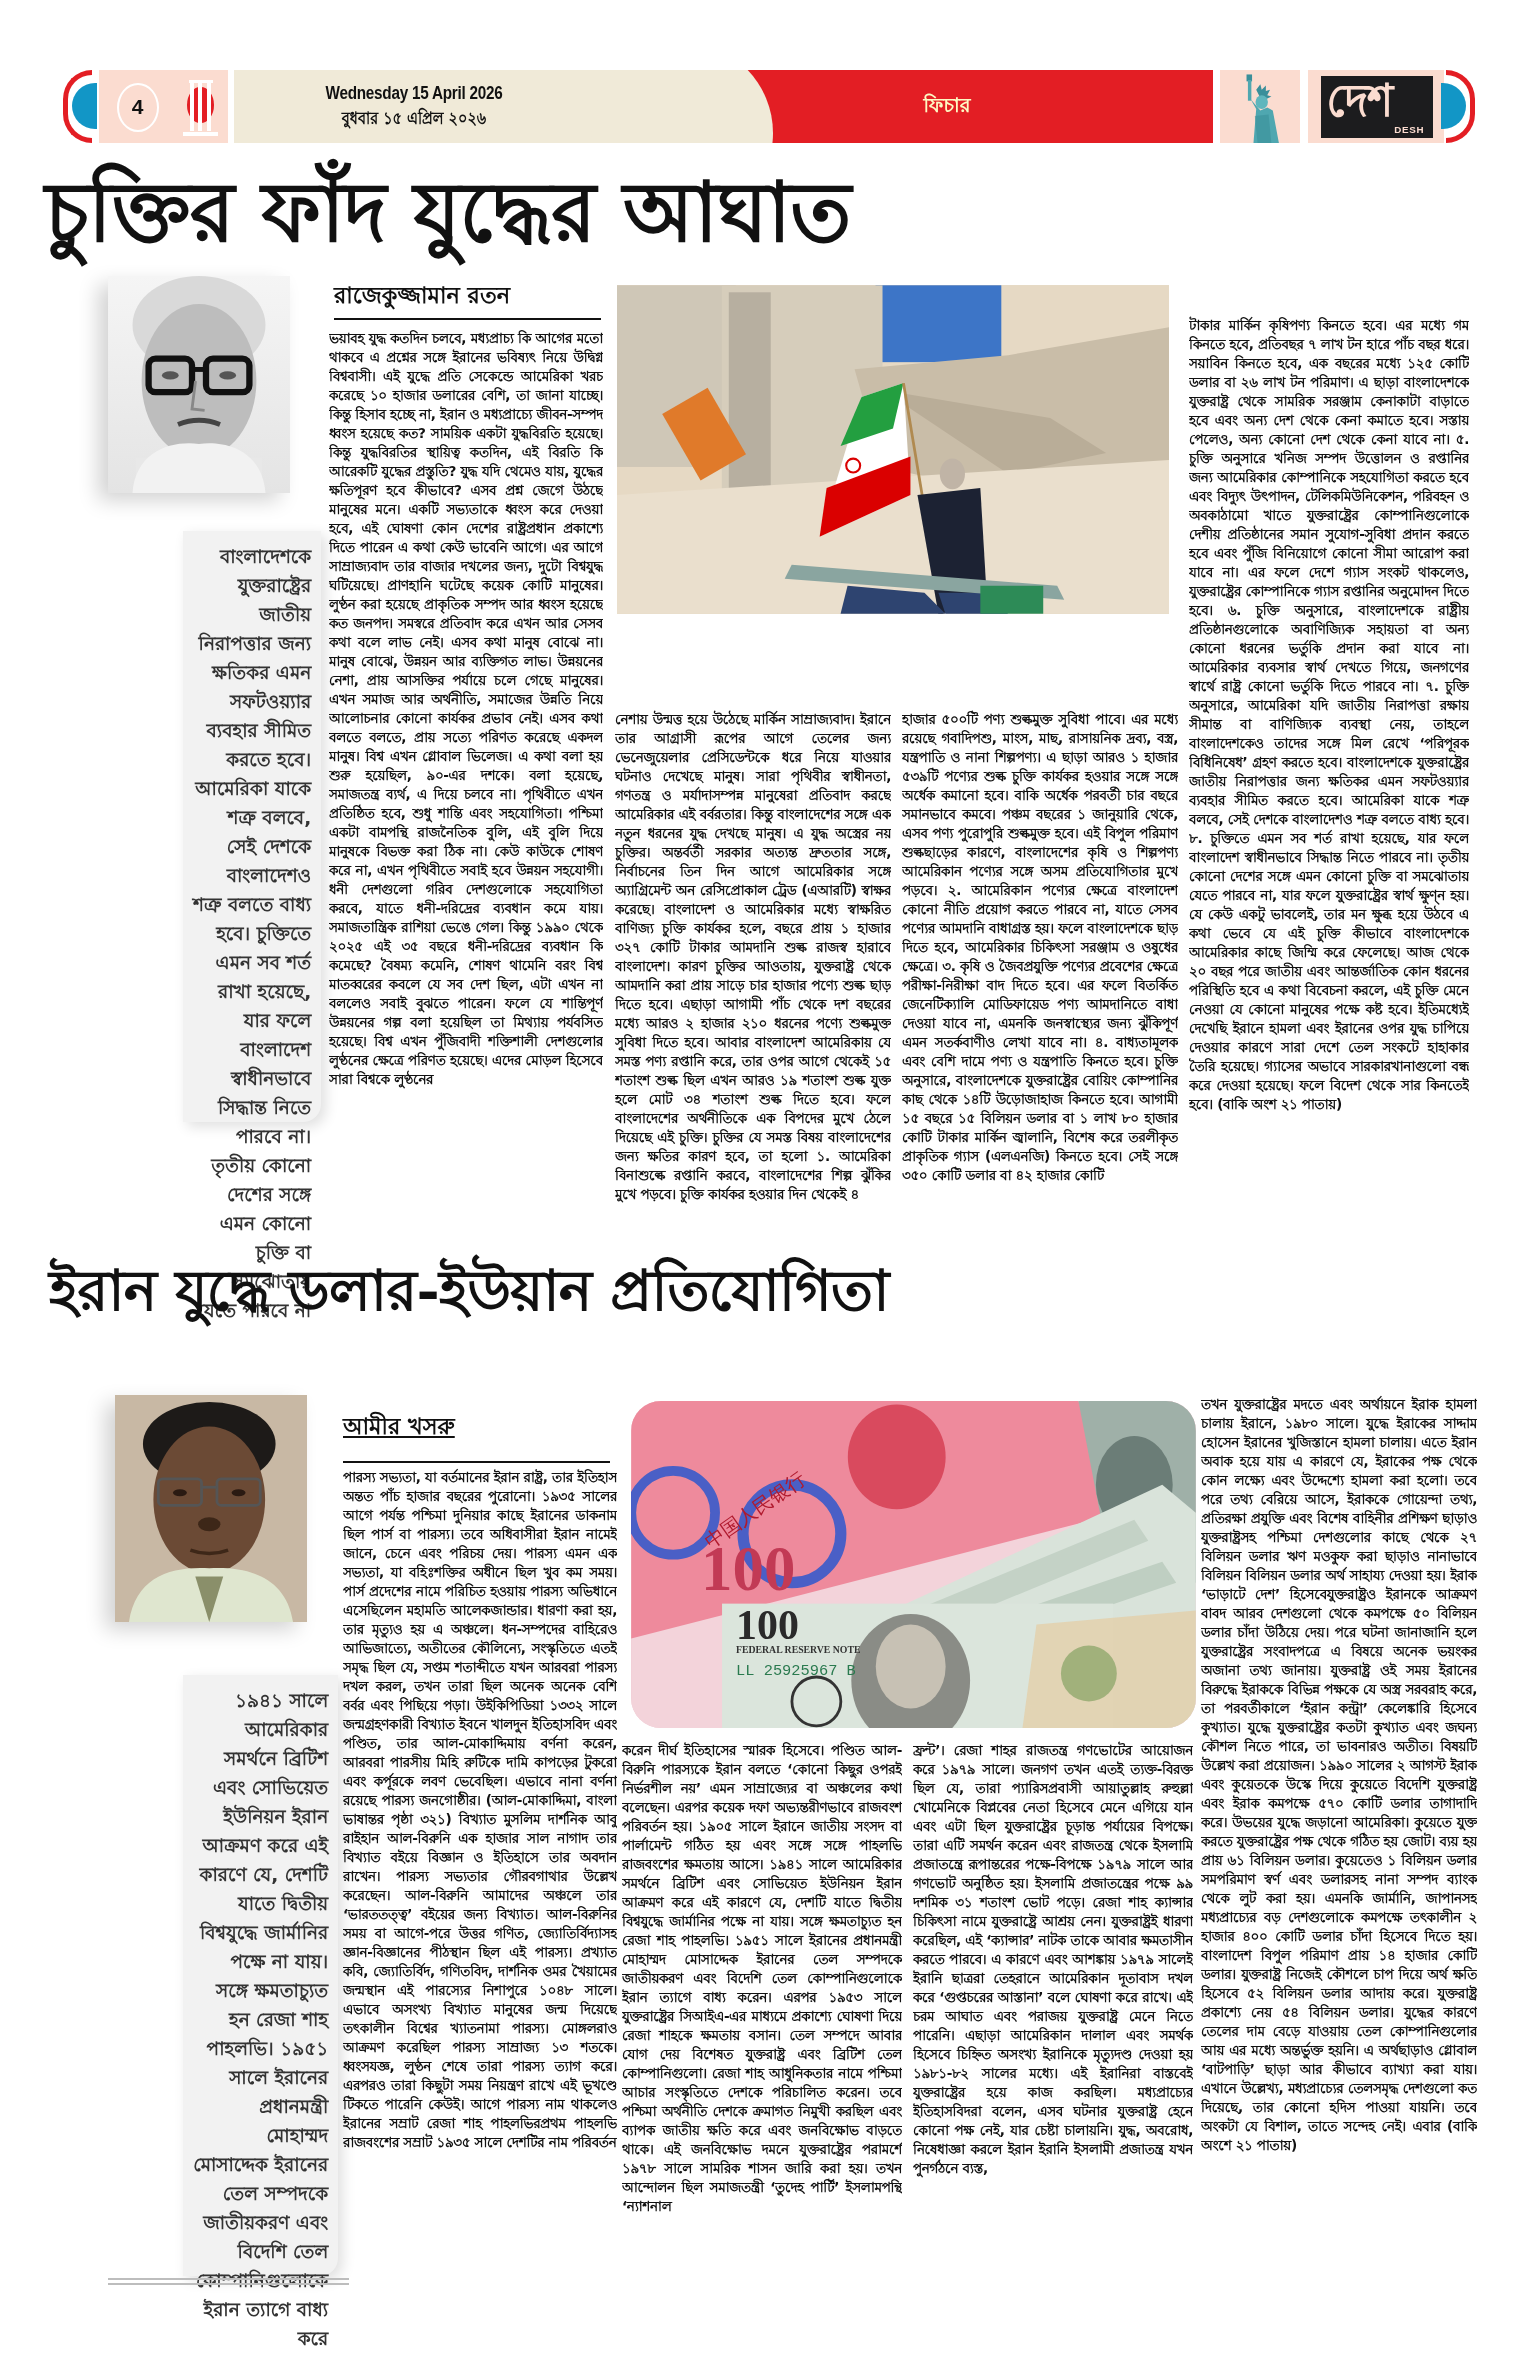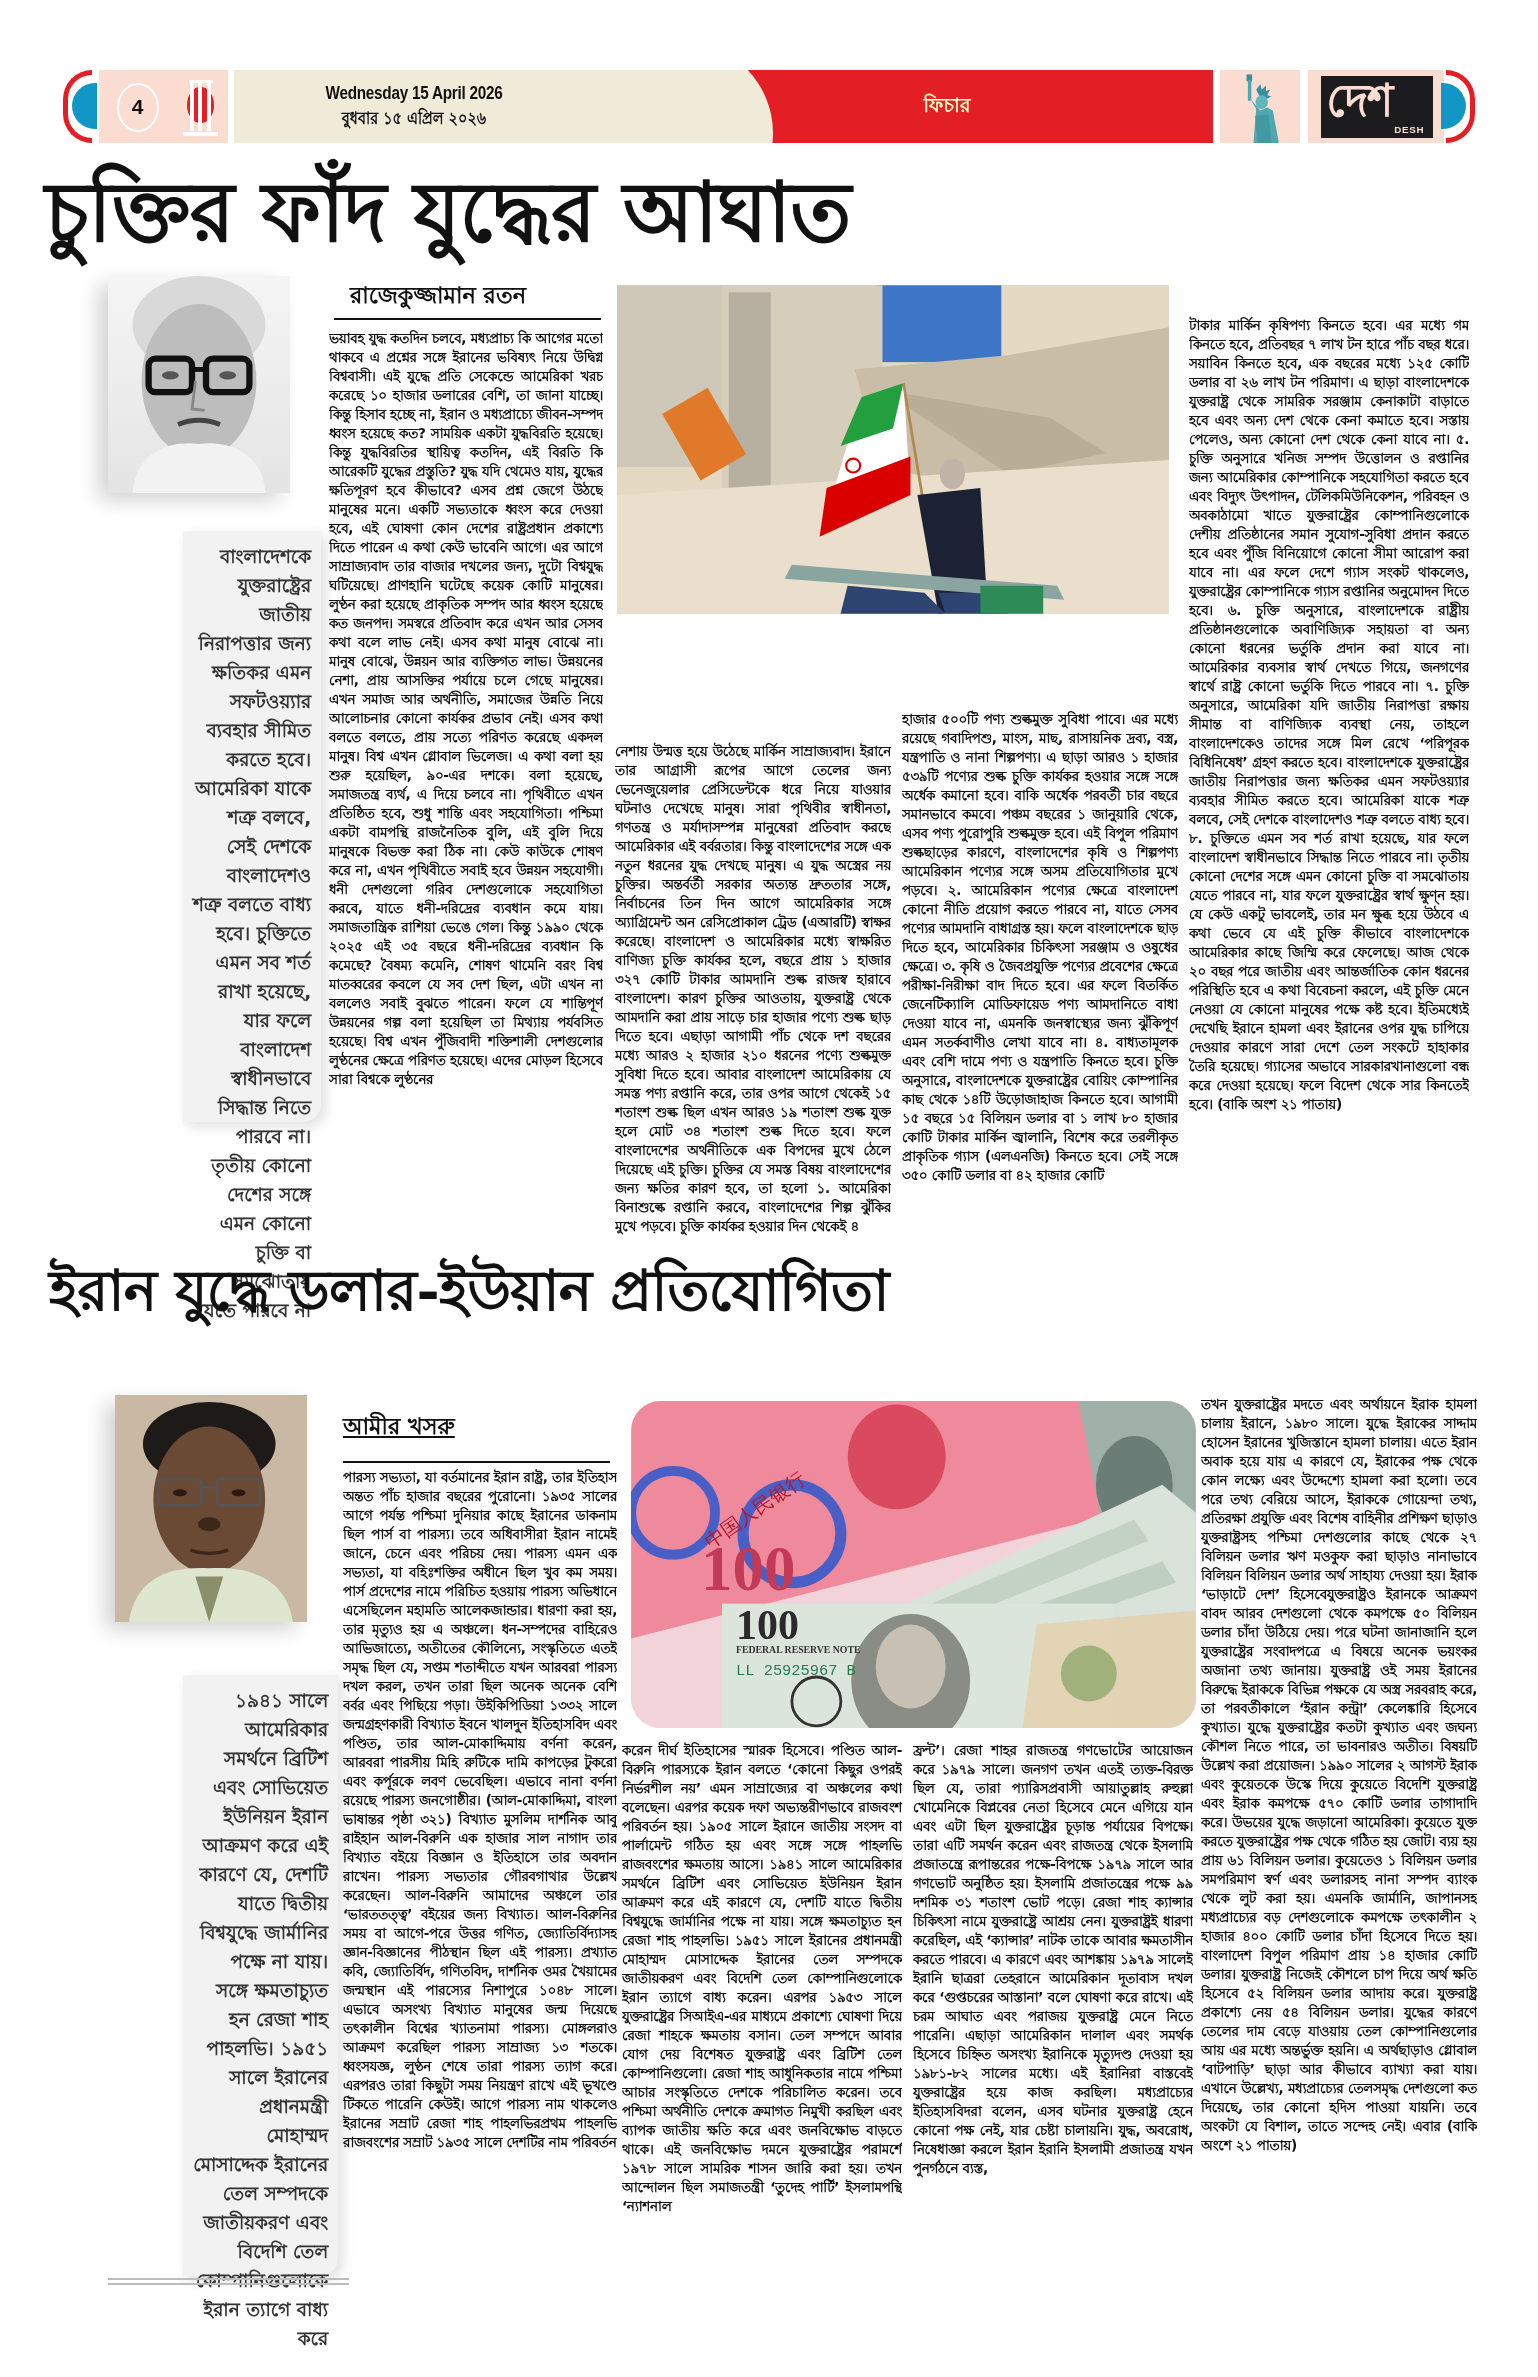--- a/index.html
+++ b/index.html
@@ -49,31 +49,31 @@
   .photo2 { left: 115px; top: 1395px; width: 192px; height: 227px; background: #cbb9a3; overflow: hidden; }
 
   
   .pull { position: absolute; background: #f2f2f2; color: #333; text-align: right; font-family: "DejaVu Sans", sans-serif; font-weight: bold; font-size: 18.5px; line-height: 29px; padding: 11.2px 9.8px 12.6px 9.8px; border-radius: 0 0 18px 0; box-shadow: 4.2px 4.2px 12.6px rgba(0,0,0,0.12); }
   .pull1 { left: 183px; top: 531px; width: 138px; height: 591px; }
   .pull2 { left: 183px; top: 1675px; width: 155px; height: 601px; }
   .double-rule { position: absolute; left: 108px; top: 2278px; width: 241px; height: 7px; border-top: 2.1px solid #bdbdbd; border-bottom: 2.1px solid #bdbdbd; }
 
   
   .byline { position: absolute; font-family: "DejaVu Sans", sans-serif; font-weight: bold; font-size: 22.4px; color: #111; }
-  .by1 { left: 350px; top: 278px; }
+  .by1 { left: 334px; top: 278px; }
   .by2 { left: 343px; top: 1409px; text-decoration: underline; }
   .by-rule { position: absolute; height: 2.1px; background: #111; }
   .rule1 { left: 334px; top: 318px; width: 267px; }
   .rule2 { left: 343px; top: 1461px; width: 267px; }
 
   
   .col { position: absolute; font-family: "DejaVu Sans", sans-serif; font-size: 13.6px; line-height: 19px; color: #111; text-align: justify; overflow: hidden; font-weight: bold; letter-spacing: -0.4px; }
   .col p { margin: 0; }
   .a1c1 { left: 329px; top: 329px; width: 274px; height: 913px; }
-  .a1c2 { left: 615px; top: 710px; width: 276px; height: 531px; margin-top: 32px; }
+  .a1c2 { left: 615px; top: 710px; width: 276px; height: 531px; }
   .a1c3 { left: 902px; top: 710px; width: 276px; height: 531px; }
   .a1c4 { left: 1189px; top: 268px; width: 280px; height: 973px; margin-top: 48px; }
 
   .a2c1 { left: 343px; top: 1468px; width: 274px; height: 888px; }
   .a2c2 { left: 622px; top: 1741px; width: 280px; height: 615px; }
   .a2c3 { left: 913px; top: 1741px; width: 280px; height: 615px; }
   .a2c4 { left: 1201px; top: 1395px; width: 276px; height: 961px; }
 
   .continued { font-weight: bold; }
 

